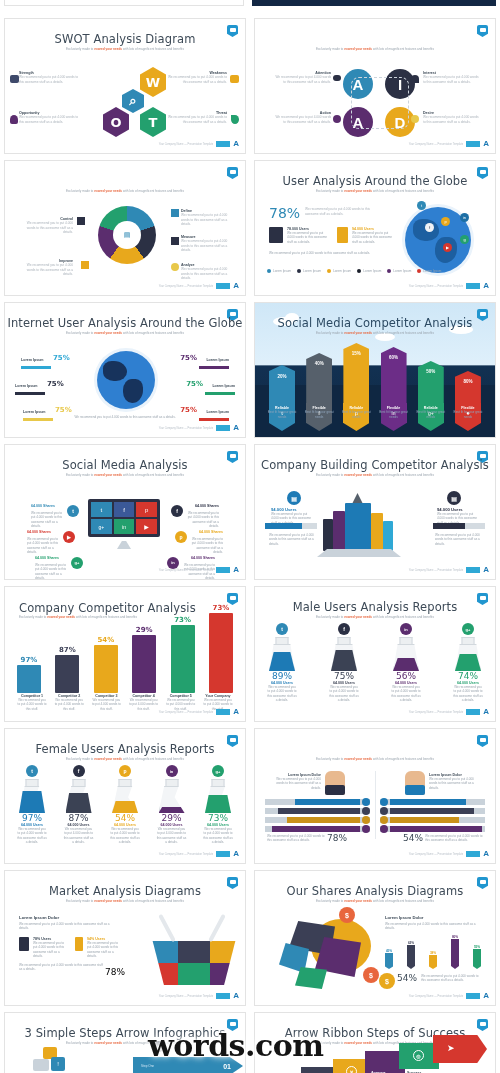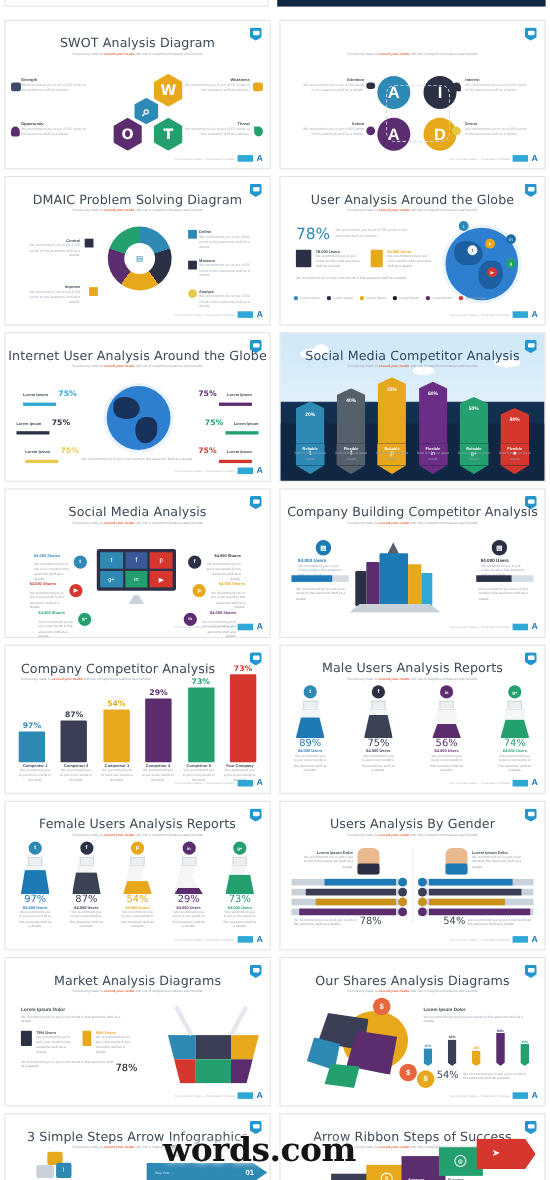--- a/index.html
+++ b/index.html
@@ -212,21 +212,20 @@
 
       <div class="foot">
         <span class="ftext">Your Company Name — Presentation Template</span>
         <span class="fbar2"></span>
         <span class="flogo">A</span>
       </div>
     </div>
 
     <div class="slide">
       <div class="badge"></div>
-      <div class="s-title">DMAIC Problem Solving Diagram</div>
       <div class="s-sub"><span>Exclusively made to </span><b>exceed your needs</b><span> with lots of magnificent features and benefits</span></div>
 
       <div style="position:absolute; left:93px; top:45px; width:58px; height:58px; border-radius:50%;
                   background:conic-gradient(#2f89b5 0deg 72deg,#2b3044 72deg 144deg,#e8a81c 144deg 216deg,#5b2d6e 216deg 288deg,#23a06e 288deg 360deg);"></div>
       <div style="position:absolute; left:108px; top:60px; width:28px; height:28px; border-radius:50%; background:#fff; display:flex; align-items:center; justify-content:center; font-size:7px; color:#2f89b5;">▤</div>
 
       <div style="position:absolute; right:12px; top:48px; width:52px;">
         <div class="lbl">Define</div>
         <div class="txtblk">We recommend you to put 4.000 words to this awesome stuff as a details.</div>
       </div>
@@ -729,21 +728,20 @@
 
       <div class="foot">
         <span class="ftext">Your Company Name — Presentation Template</span>
         <span class="fbar2"></span>
         <span class="flogo">A</span>
       </div>
     </div>
 
     <div class="slide">
       <div class="badge"></div>
-      <div class="s-title">Users Analysis By Gender</div>
       <div class="s-sub"><span>Exclusively made to </span><b>exceed your needs</b><span> with lots of magnificent features and benefits</span></div>
 
       <div style="position:absolute; left:50%; top:42px; bottom:24px; width:1px; background:#e6eaee;"></div>
 
       <div style="position:absolute; left:14px; top:44px; width:52px; text-align:right;">
         <div class="tinyb" style="color:#3d4a57;">Lorem Ipsum Dolor</div>
         <div class="tiny">We recommend you to put 4.000 words to this awesome stuff as a details.</div>
       </div>
       <div style="position:absolute; left:70px; top:42px; width:20px; height:24px; background:#e8b98f; border-radius:6px 6px 2px 2px;">
         <div style="position:absolute; left:0; bottom:0; width:20px; height:10px; background:#2b3044; border-radius:2px;"></div>

